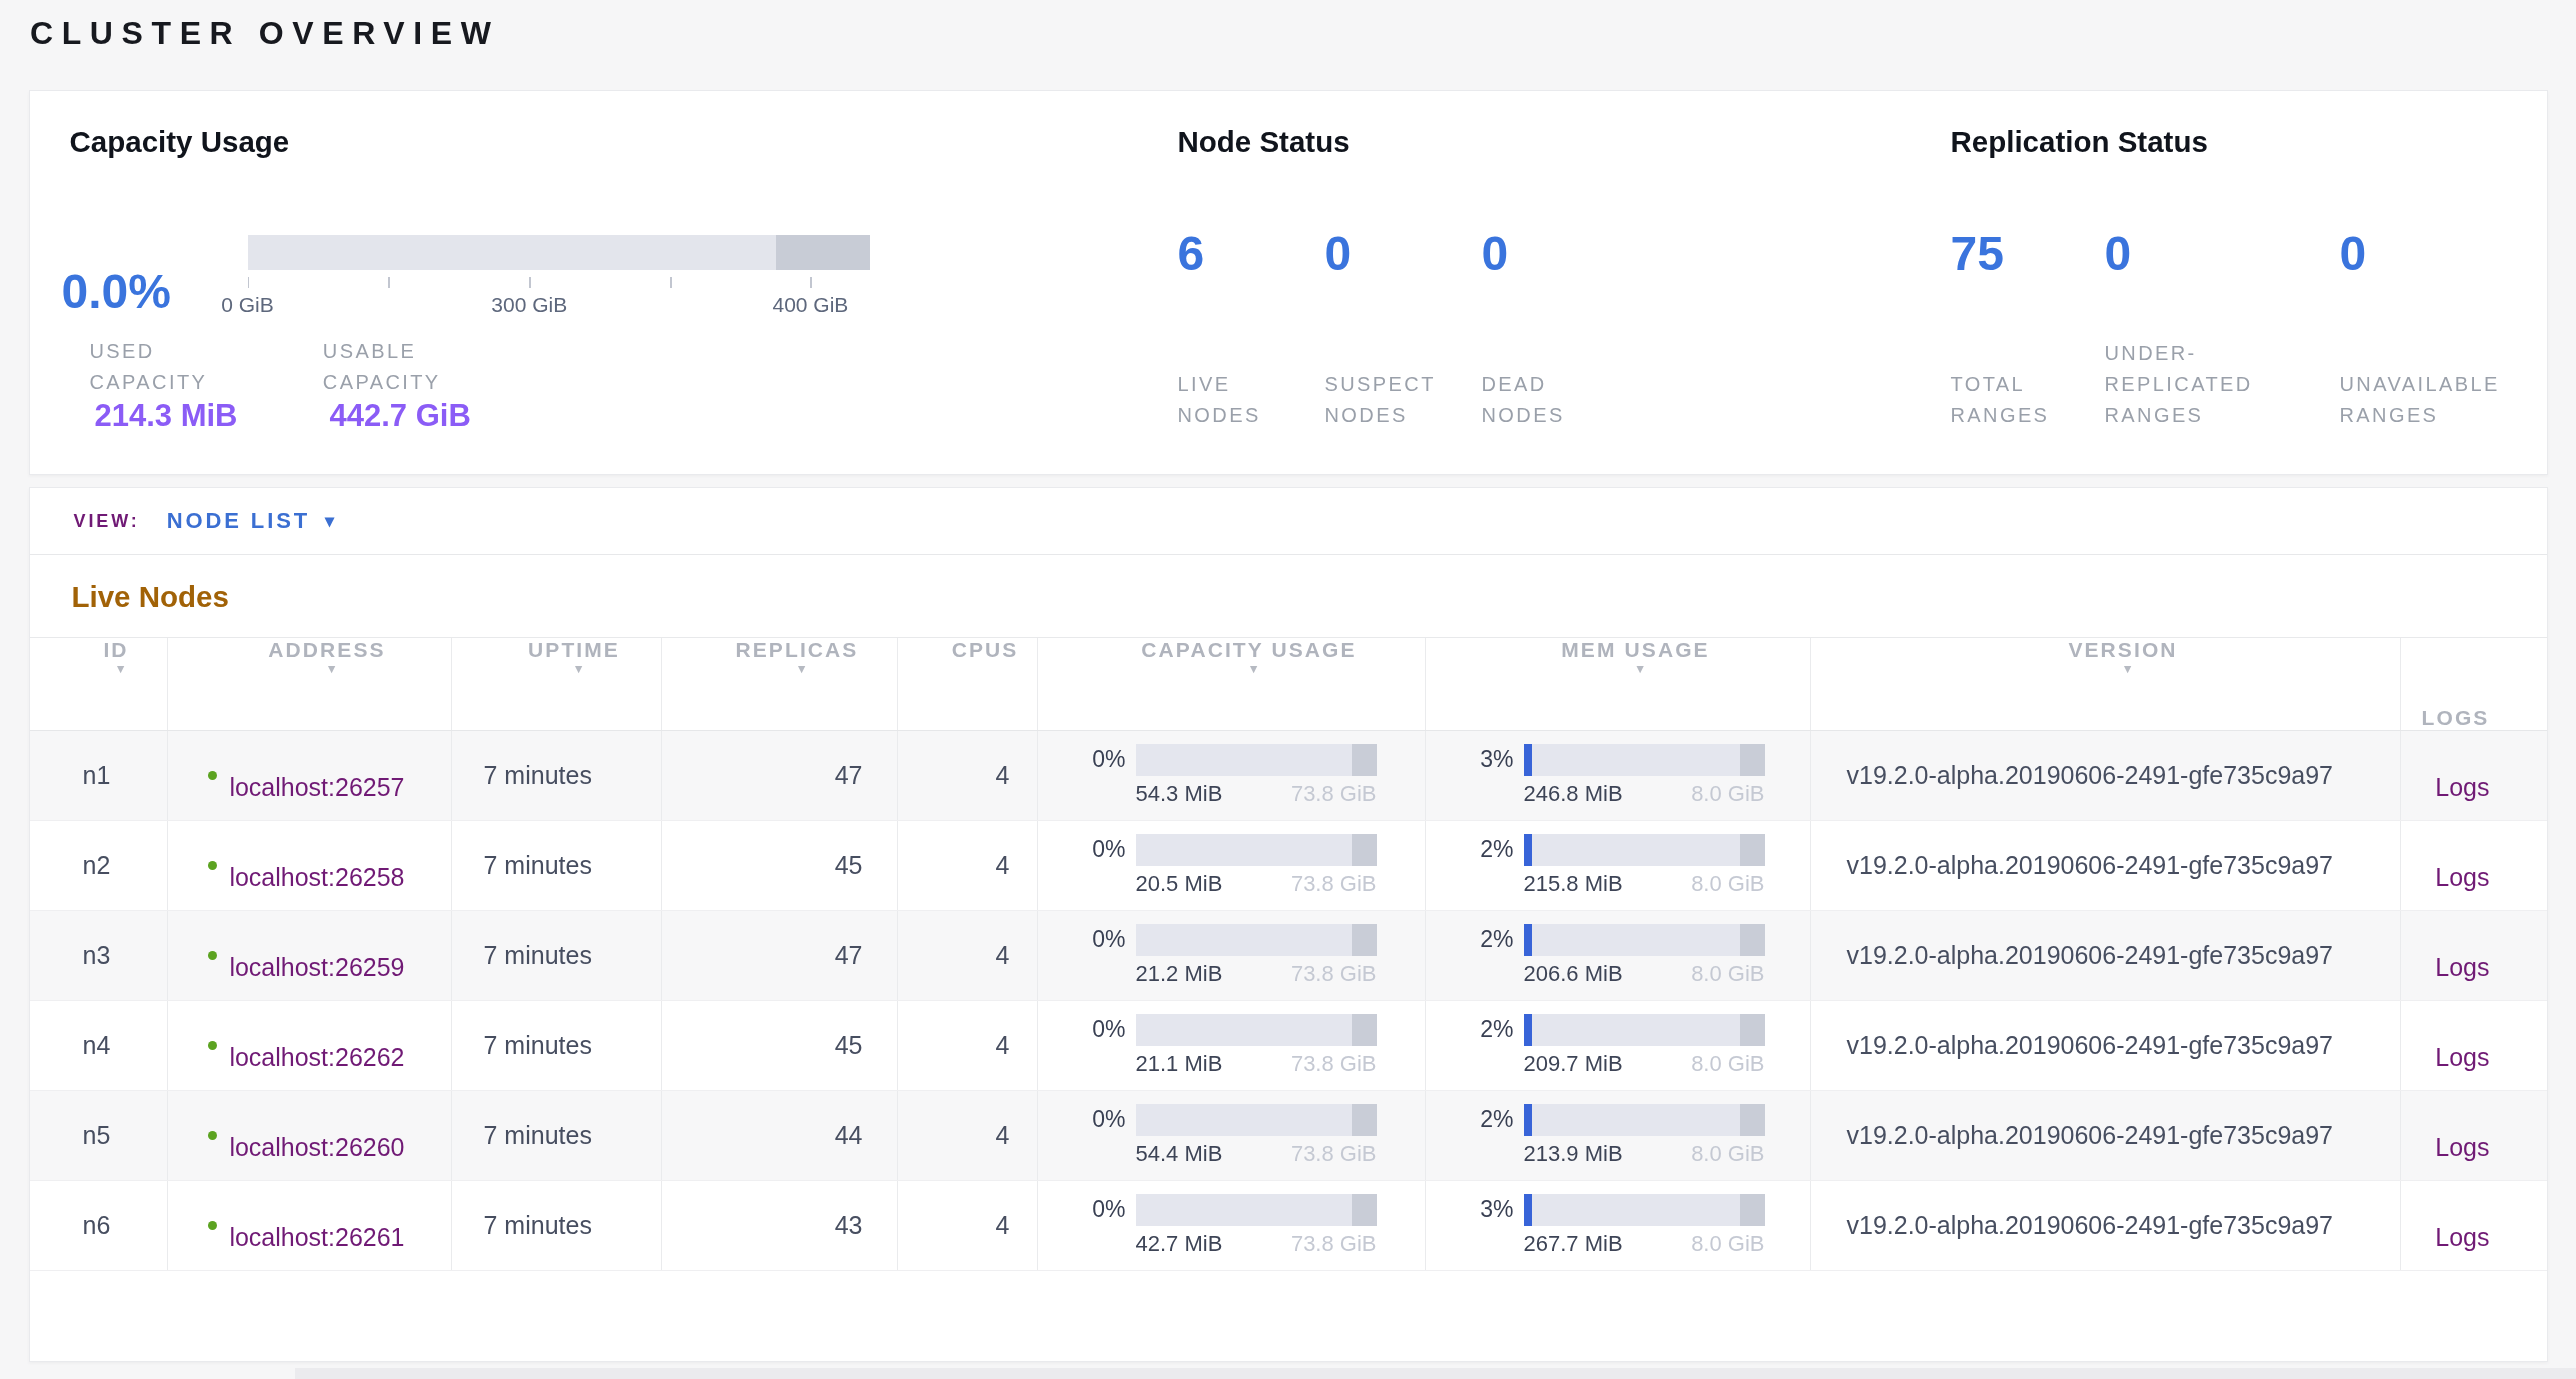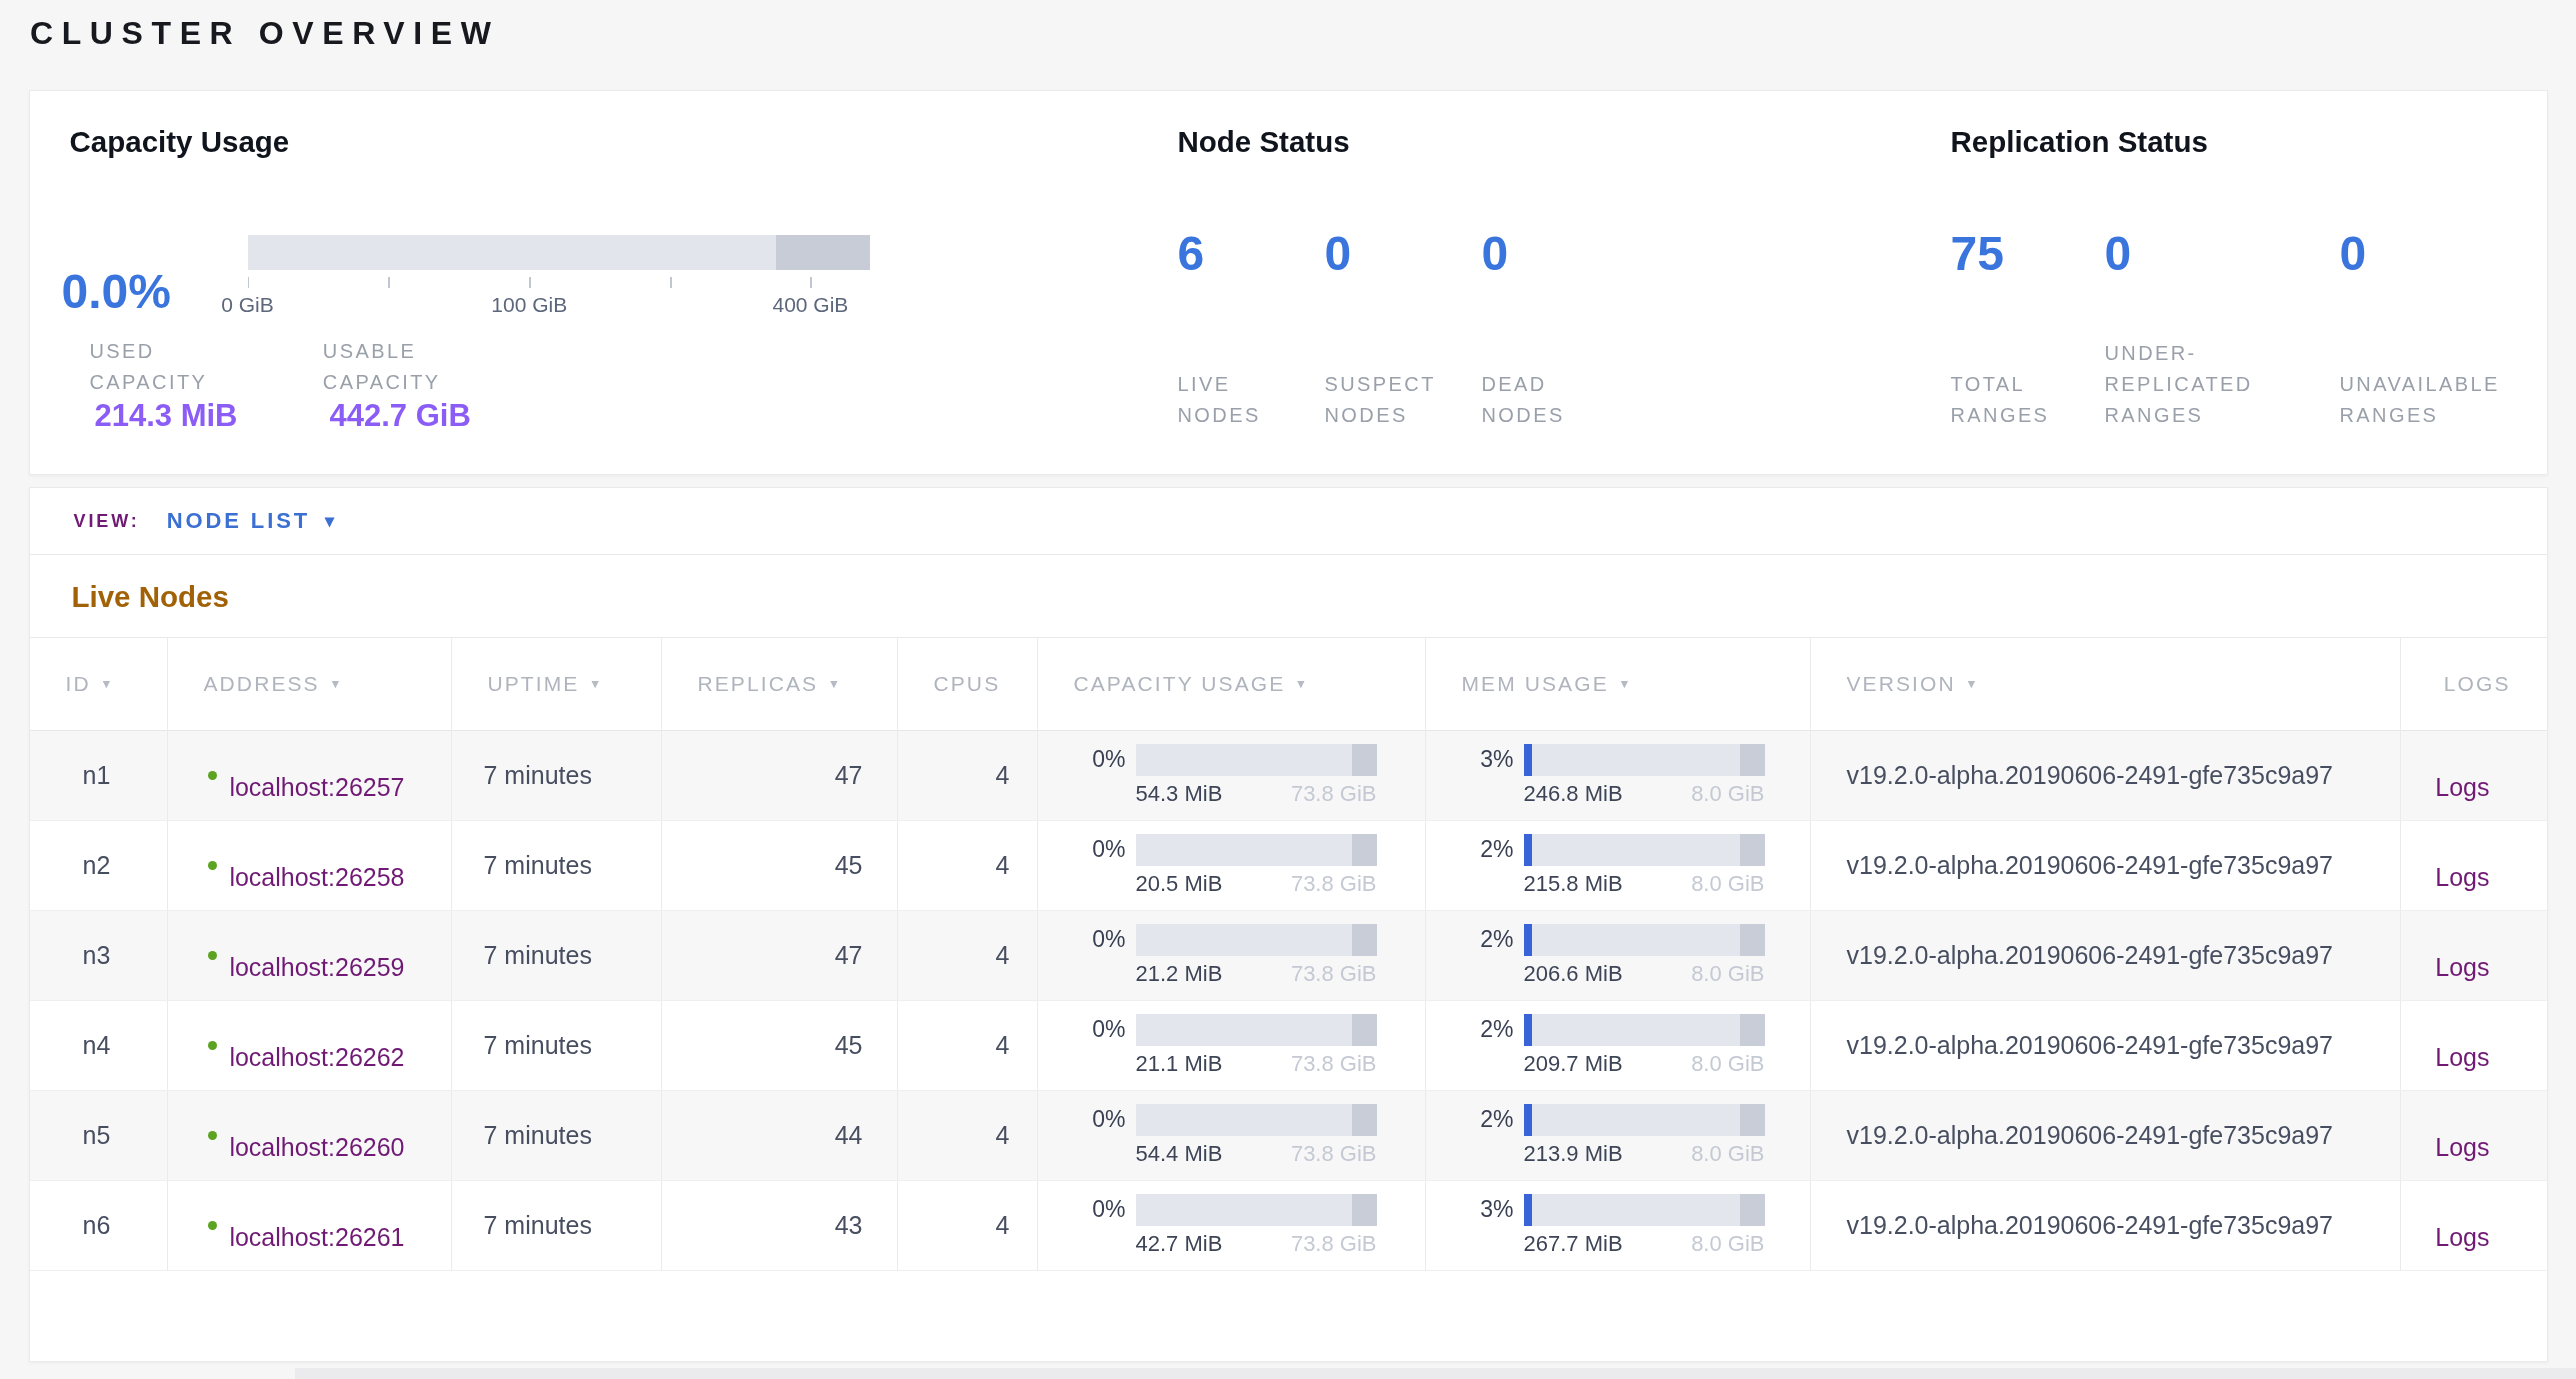--- a/index.html
+++ b/index.html
@@ -64,21 +64,21 @@
   .ln-heading { margin:25px 0 0 42px; font-size:29.5px; font-weight:700; color:#a16207; }
 
   
   .ntable { margin-top:23px; border-top:1px solid #e8e9eb; }
   .trow { display:grid; grid-template-columns:138px 284px 210px 236px 140px 388px 385px 590px 1fr; }
   .thead { height:93px; border-bottom:1px solid #e6e7e9; background:#fff; }
   .tbody .trow { height:90px; border-bottom:1px solid #efeff1; }
   .tbody .trow.odd { background:#f7f7f8; }
   .th, .td { border-right:1px solid #eaebed; display:flex; align-items:center; min-width:0; }
   .th:last-child, .td:last-child { border-right:none; }
-  .th { color:#b0b4bd; font-size:21px; font-weight:400; letter-spacing:2.1px; padding-left:36px; }
+  .th { color:#b0b4bd; font-size:21px; font-weight:700; letter-spacing:2.1px; padding-left:36px;flex-direction:column; }
   .th.th-logs { justify-content:flex-end; padding-left:0; padding-right:36px; }
   .th .caret { font-size:12.4px; margin-left:9.5px; color:#b6bac2; letter-spacing:0; }
   .td { font-size:25px; color:#474e60; }
   .c-id { padding-left:53px; }
   .c-addr { padding-left:40px; }
   .c-uptime { padding-left:32px; }
   .c-replicas { justify-content:flex-end; padding-right:34px; }
   .c-cpus { justify-content:flex-end; padding-right:27px; }
   .c-version { padding-left:36px; }
   .c-logs { justify-content:flex-end; padding-right:57px; }
@@ -114,21 +114,21 @@
         <div class="cap-pct">0.0%</div>
         <div class="cap-chart">
           <div class="cap-bar">
             <div class="cap-dark"></div>
           </div>
           <div class="cap-ticks" id="cap-ticks">
               <span class="tick-mark" style="left: 0%;"></span>
               <span class="tick-label" style="left: 0%;">0 GiB</span>
               <span class="tick-mark" style="left: 22.6%;"></span>
               <span class="tick-mark" style="left: 45.3%;"></span>
-              <span class="tick-label" style="left: 45.3%;">100 GiB</span>
+              <span class="tick-label" style="left: 45.3%;">300 GiB</span>
               <span class="tick-mark" style="left: 67.9%;"></span>
               <span class="tick-mark" style="left: 90.5%;"></span>
               <span class="tick-label" style="left: 90.5%;">400 GiB</span>
             </div>
         </div>
       </div>
       <div class="cap-stats">
         <div class="cap-pair">
           <div class="stat-label">
             <span>USED</span>

